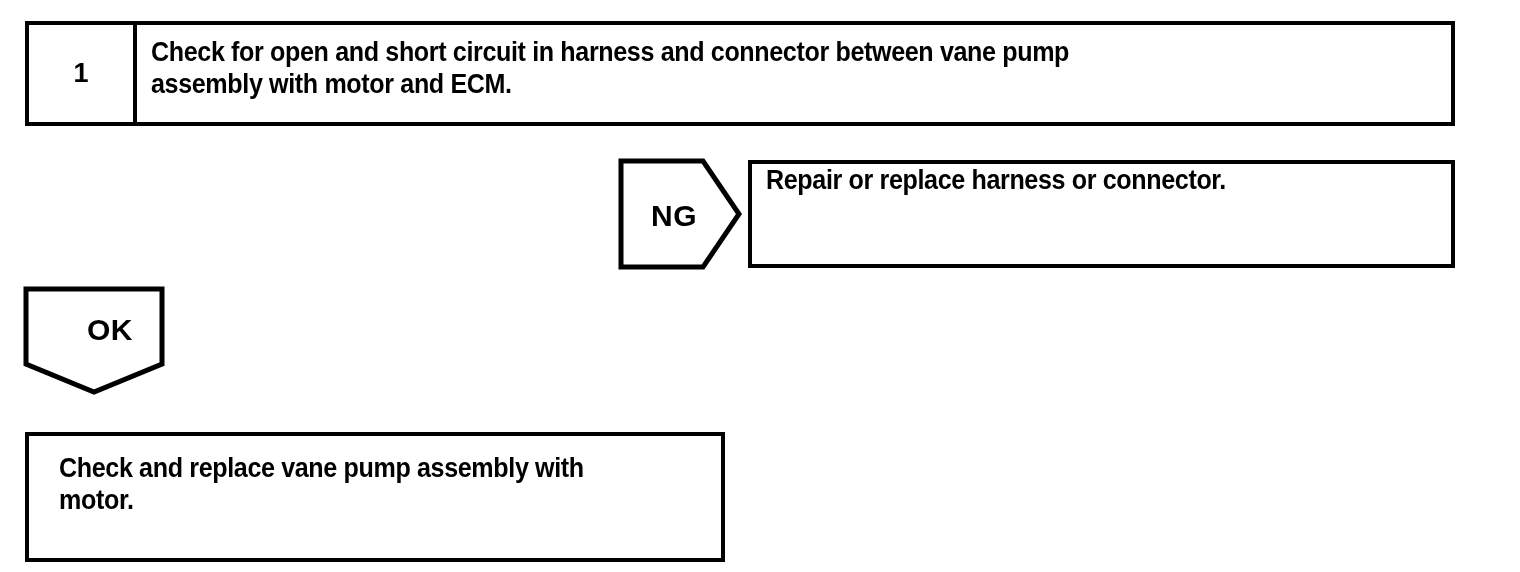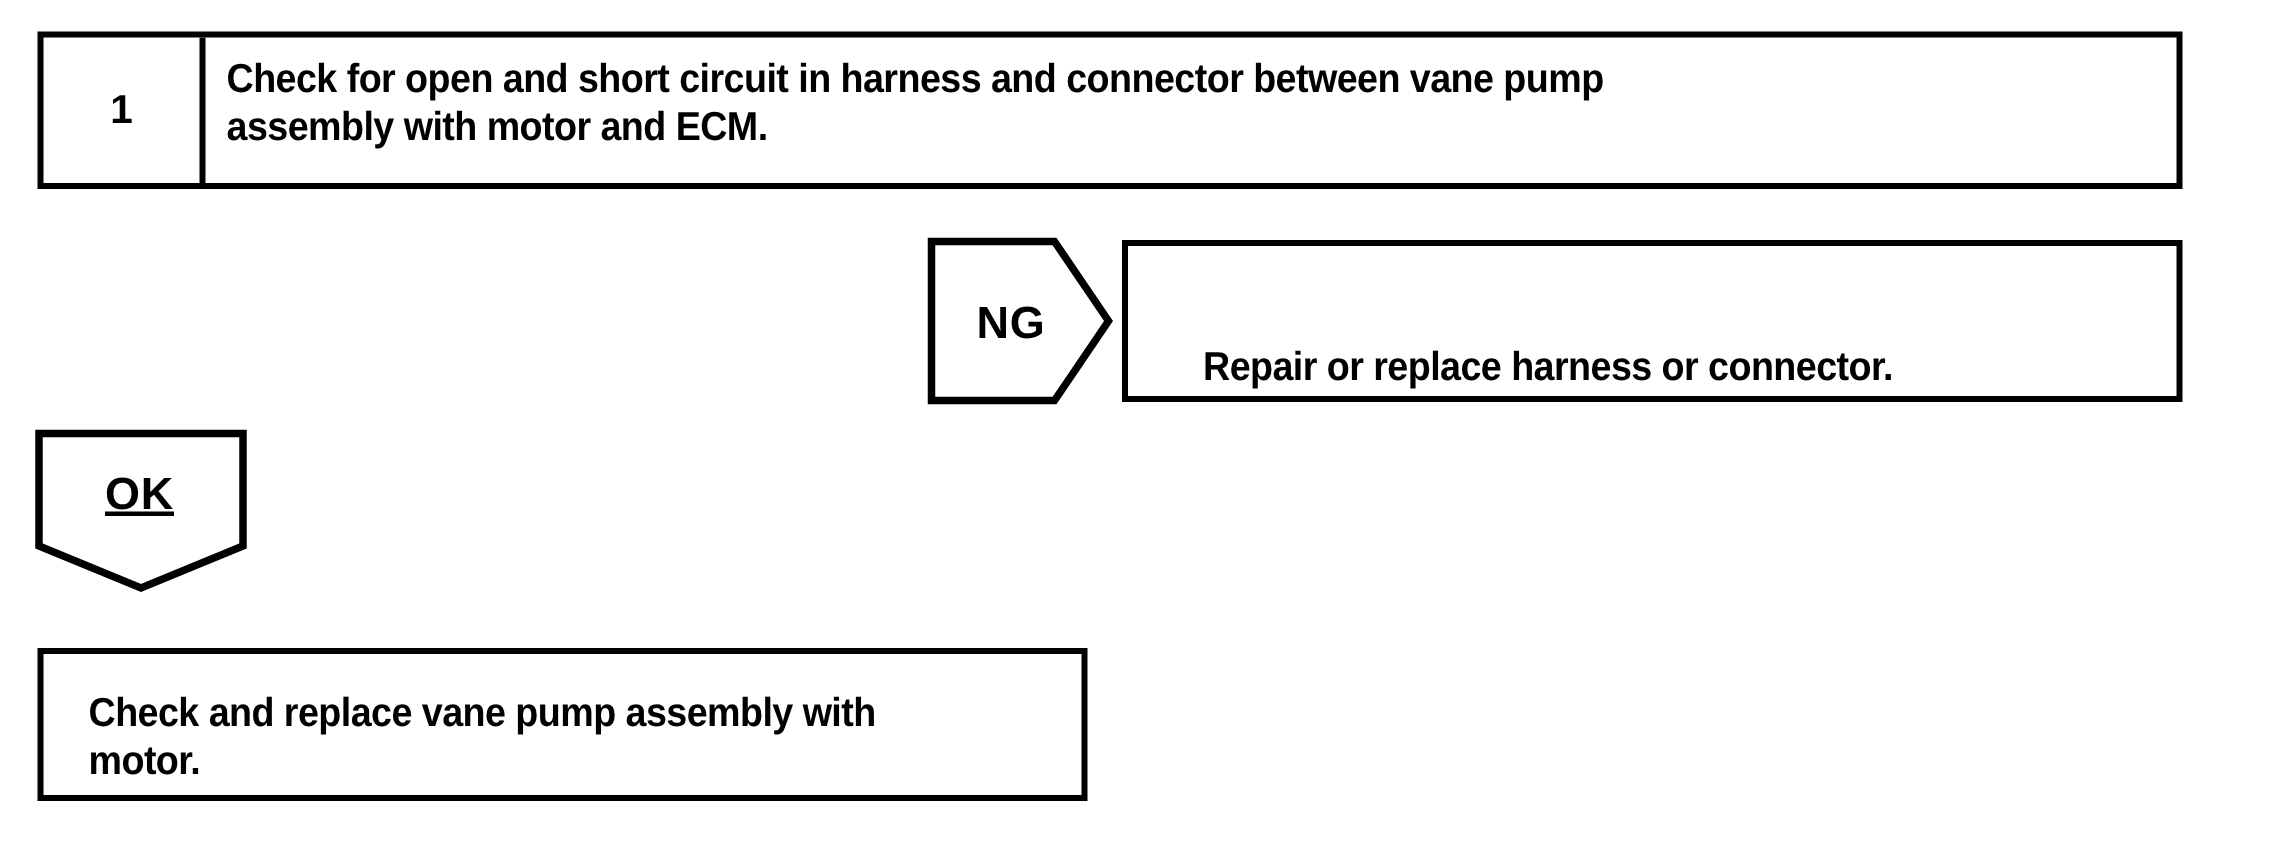--- a/index.html
+++ b/index.html
@@ -85,36 +85,34 @@
   }
 
   
   #ng-result-box {
     left: 748px;
     top: 160px;
     width: 707px;
     height: 108px;
   }
   #ng-result-box .body-cell {
-    align-items: flex-end;
+    align-items: flex-start;
     padding: 0 14px;
-    margin-left: 36px;
   }
   #ng-result-box .body-text {
     line-height: 32px;
     padding-bottom: 4px;
   }
 
   
   #final-action-box {
     left: 25px;
     top: 432px;
     width: 700px;
-    height: 102px;
-    align-items: center;
+    height: 130px;
   }
   #final-action-box .body-cell {
     padding: 16px 14px 0 30px;
   }
 
   
   .pent-wrap {
     position: absolute;
     box-sizing: border-box;
   }
@@ -146,23 +144,22 @@
   }
 
   
   #ok-connector {
     left: 23px;
     top: 286px;
     width: 142px;
     height: 110px;
   }
   #ok-connector .pent-label {
-    left: 47px;
+    left: 64px;
     top: 29px;
-    text-decoration: underline;
   }
 </style>
 </head>
 <body>
 
 <div class="canvas">
 
   <div class="node rect-box" id="step-box">
     <div class="step-cell">
       <span class="step-num">1</span>

